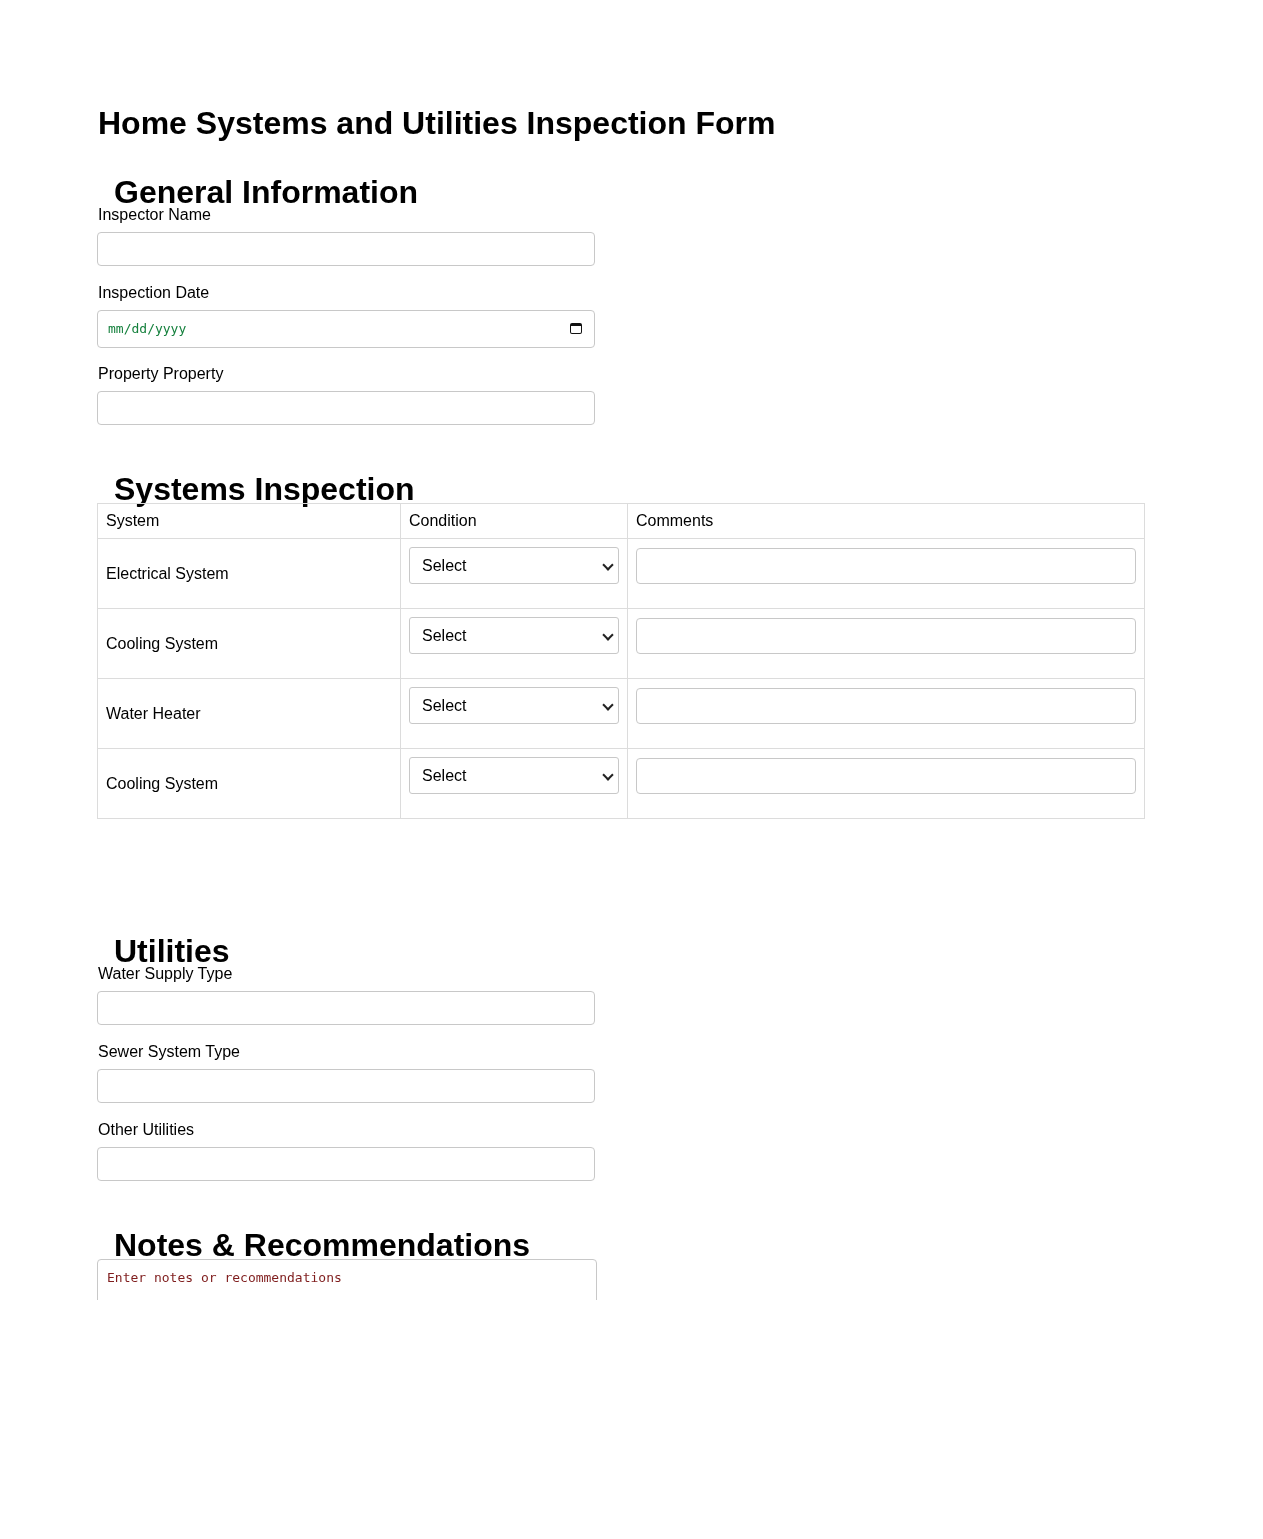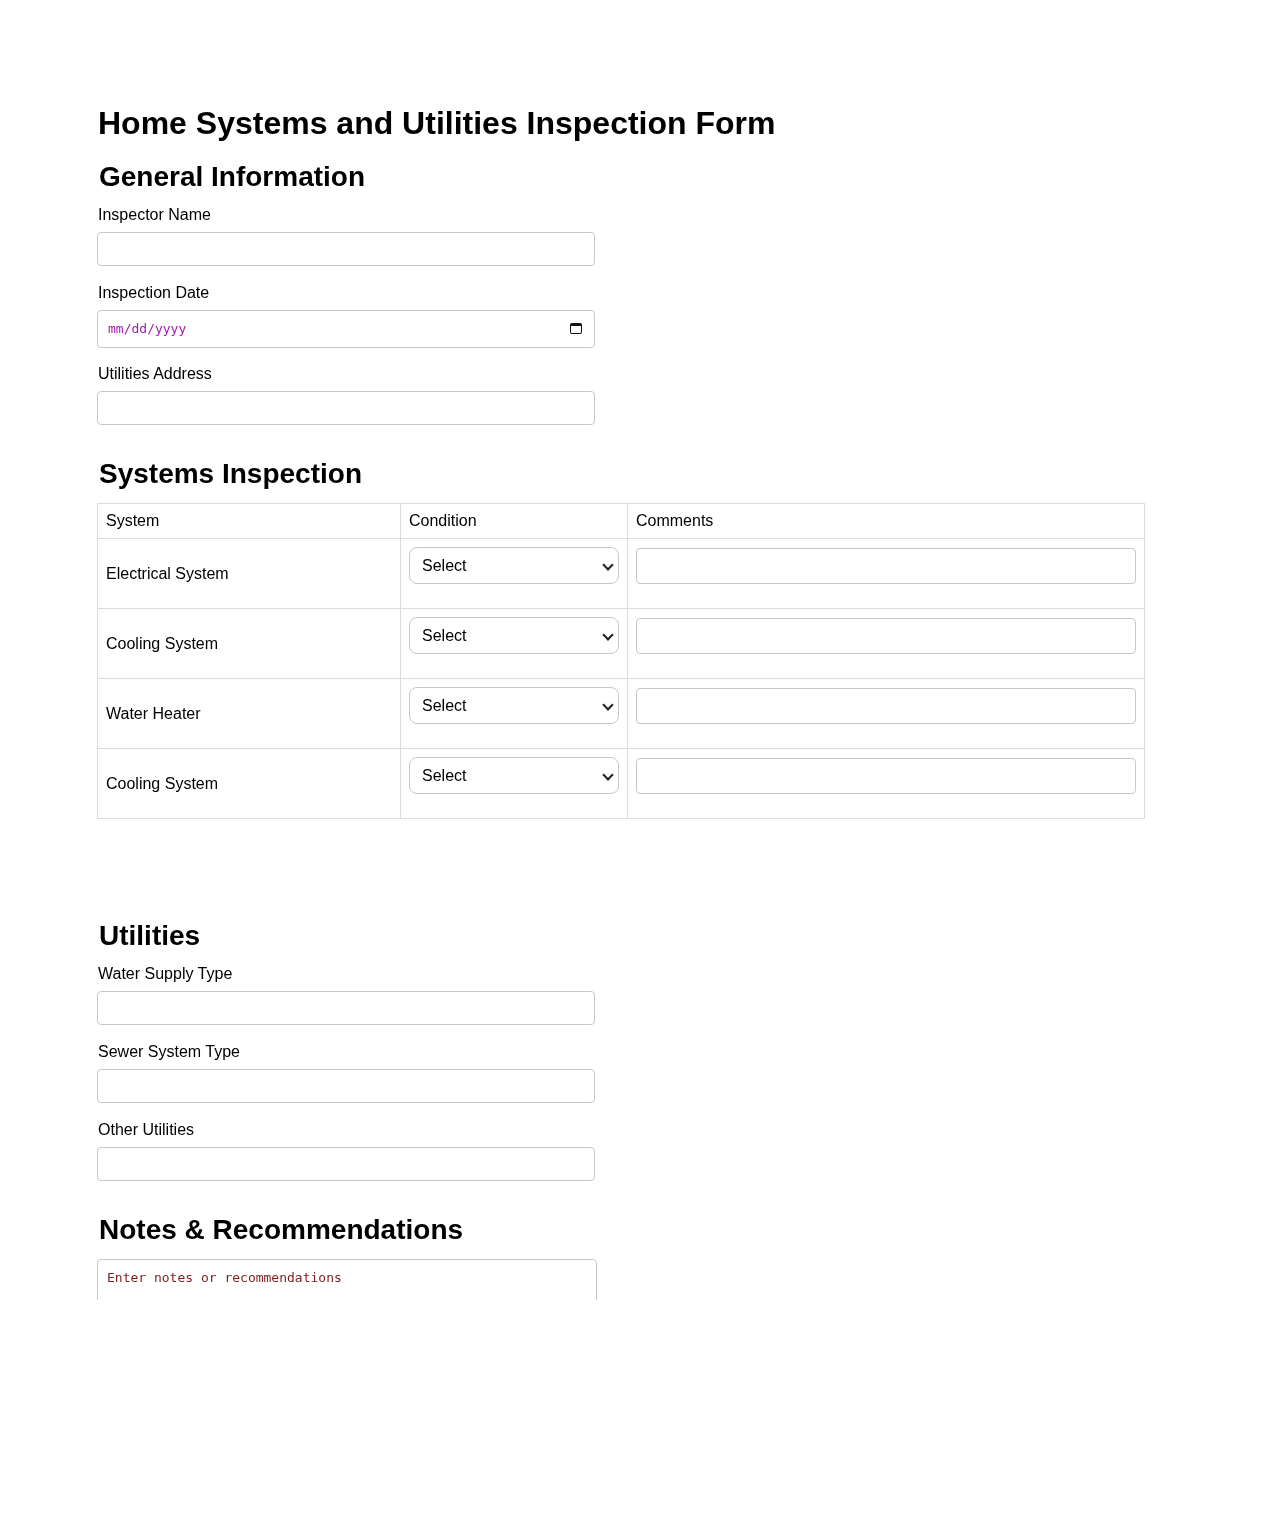--- a/index.html
+++ b/index.html
@@ -1,33 +1,33 @@
 <!DOCTYPE html>
 <html><head>
 <meta charset="utf-8">
 <style>
   html, body { margin: 0; padding: 0; background: #ffffff; }
   body { width: 1263px; height: 1539px; position: relative; font-family: "Liberation Sans", sans-serif; color: #000; }
   .viewport { position: absolute; left: 0; top: 0; width: 1263px; height: 1300px; overflow: hidden; }
   .container { position: absolute; left: 97px; top: 0; width: 1070px; }
   h1 { font-size: 32px; font-weight: bold; margin: 0; position: absolute; top: 103px; left: 1px; white-space: nowrap; line-height: 40px; }
-  h2 { font-size: 28px; font-weight: bold; margin: 1px; position: absolute; left: 1px; white-space: nowrap; line-height: 30px; text-align: center; }
+  h2 { font-size: 32px; font-weight: bold; margin: 16px; position: absolute; left: 1px; white-space: nowrap; line-height: 30px; text-align: center; }
   .label { position: absolute; left: 1px; font-size: 16px; line-height: 20px; white-space: nowrap; }
   .field { position: absolute; left: 0; width: 498px; height: 34px; border: 1px solid #c8c8c8; border-radius: 4px; background: #fff; box-sizing: border-box; }
   .date-field { height: 38px; }
-  .date-text { position: absolute; left: 10px; top: 10px; font-family: "DejaVu Sans Mono", monospace; font-size: 13px; color: #a21caf; letter-spacing: 0px; }
+  .date-text { position: absolute; left: 10px; top: 10px; font-family: "DejaVu Sans Mono", monospace; font-size: 13px; color: #15803d; letter-spacing: 0px; }
   .cal-icon { position: absolute; right: 12px; top: 12px; width: 12px; height: 11px; border: 1.5px solid #111; border-top-width: 3px; border-radius: 2px; box-sizing: border-box; }
   table { position: absolute; left: 0; top: 503px; border-collapse: collapse; width: 1048px; }
   th, td { border: 1px solid #dcdcdc; text-align: left; font-weight: normal; font-size: 16px; padding: 0 8px; box-sizing: border-box; }
   th { height: 35px; }
   td { height: 70px; vertical-align: middle; }
   td.sys { width: 318px; }
   td.cond { width: 227px; vertical-align: top; padding-top: 8px; }
   td.comm { vertical-align: top; padding-top: 9px; }
-  .select { width: 210px; height: 37px; border: 1px solid #c8c8c8; border-radius: 8px; position: relative; box-sizing: border-box; background: #fff; }
+  .select { width: 210px; height: 37px; border: 1px solid #c8c8c8; border-radius: 3px; position: relative; box-sizing: border-box; background: #fff; }
   .select-text { position: absolute; left: 12px; top: 9px; font-size: 16px; }
   .chev { position: absolute; right: 6px; top: 13px; width: 6px; height: 6px; border-right: 2px solid #222; border-bottom: 2px solid #222; transform: rotate(45deg); }
   .comment-input { width: 500px; height: 36px; border: 1px solid #c8c8c8; border-radius: 4px; box-sizing: border-box; background: #fff; }
   .textarea { position: absolute; left: 0; top: 1259px; width: 500px; height: 80px; border: 1px solid #c8c8c8; border-radius: 4px; box-sizing: border-box; }
   .placeholder { position: absolute; left: 9px; top: 10px; font-family: "DejaVu Sans Mono", monospace; font-size: 13px; color: #7f1d1d; white-space: nowrap; }
 </style>
 </head>
 <body>
 
 <div class="viewport">
@@ -39,21 +39,21 @@
 
   <div class="label" style="top:205px">Inspector Name</div>
   <div class="field" style="top:232px"></div>
 
   <div class="label" style="top:283px">Inspection Date</div>
   <div class="field date-field" style="top:310px">
     <span class="date-text">mm/dd/yyyy</span>
     <span class="cal-icon"></span>
   </div>
 
-  <div class="label" style="top:364px">Utilities Address</div>
+  <div class="label" style="top:364px">Property Property</div>
   <div class="field" style="top:391px"></div>
 
   <h2 style="top:458px">Systems Inspection</h2>
 
   <table>
     <thead>
       <tr>
         <th>System</th>
         <th>Condition</th>
         <th>Comments</th>

